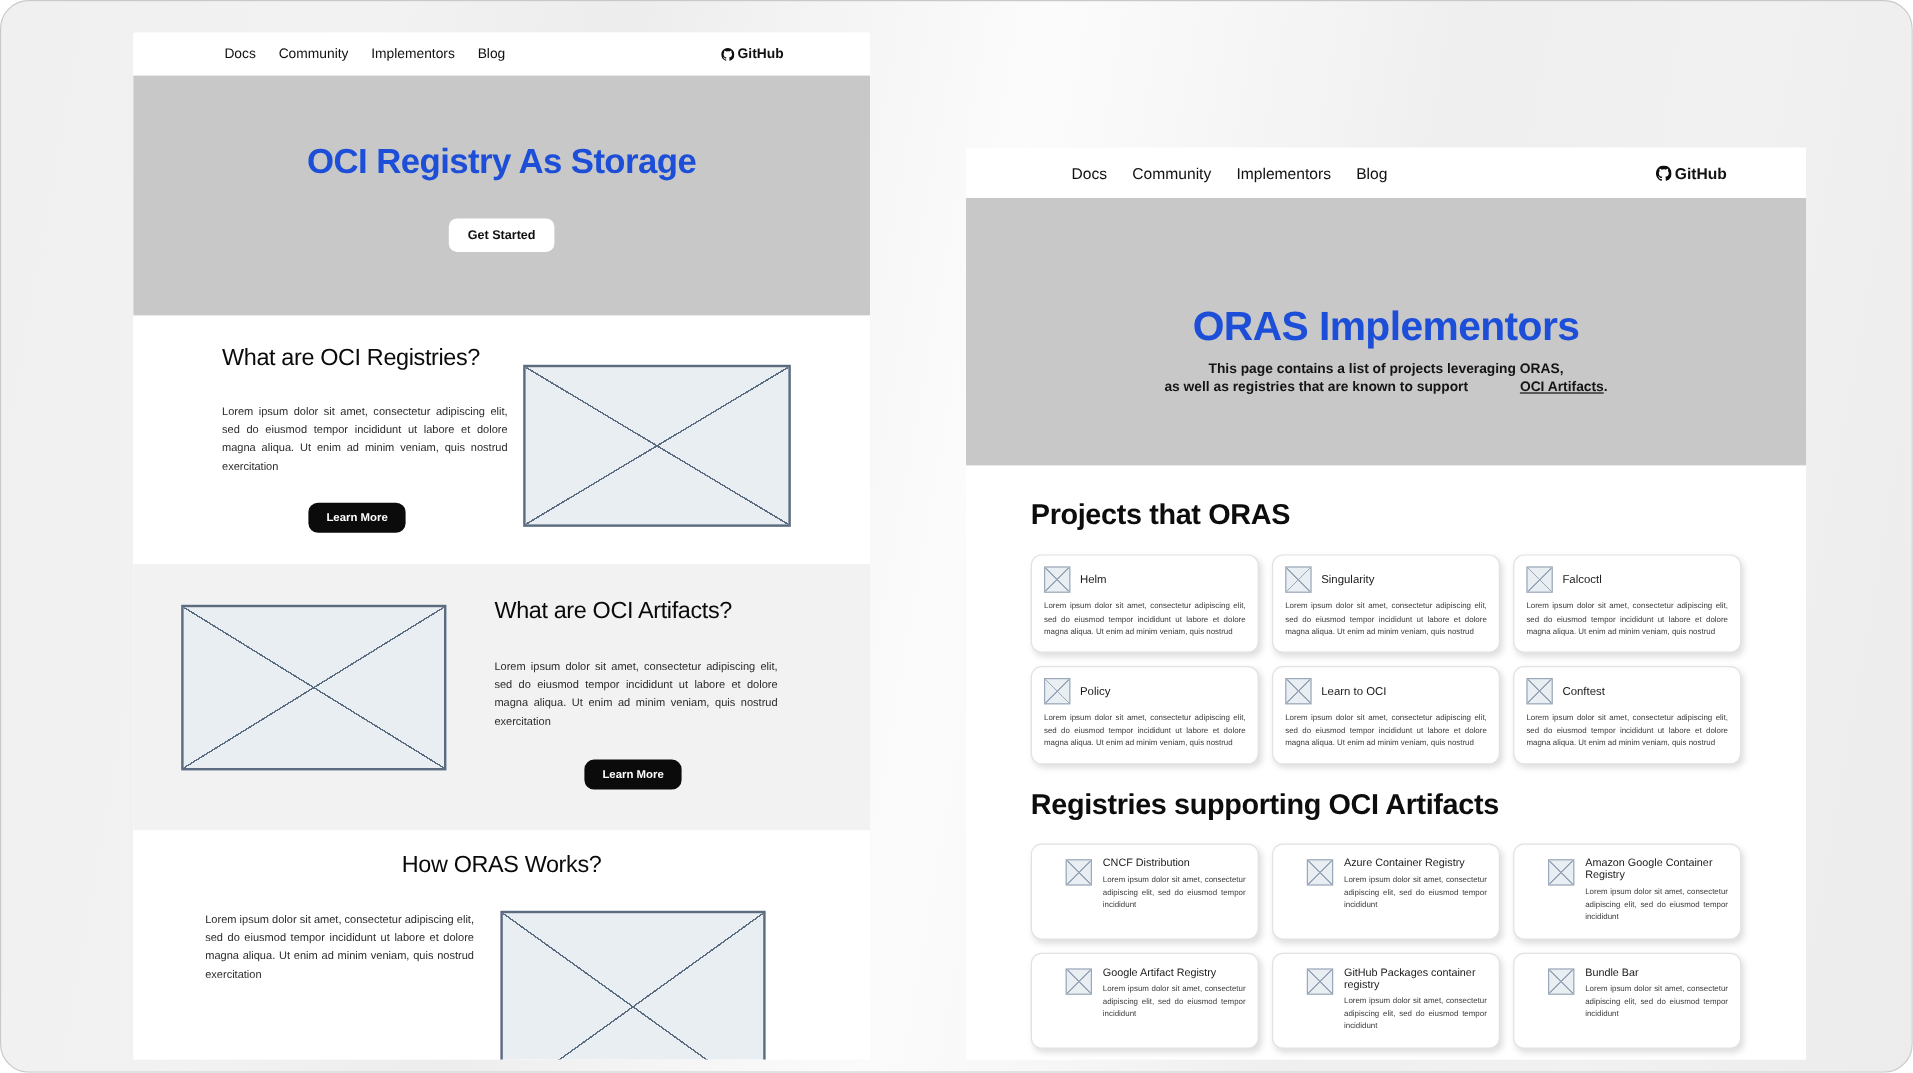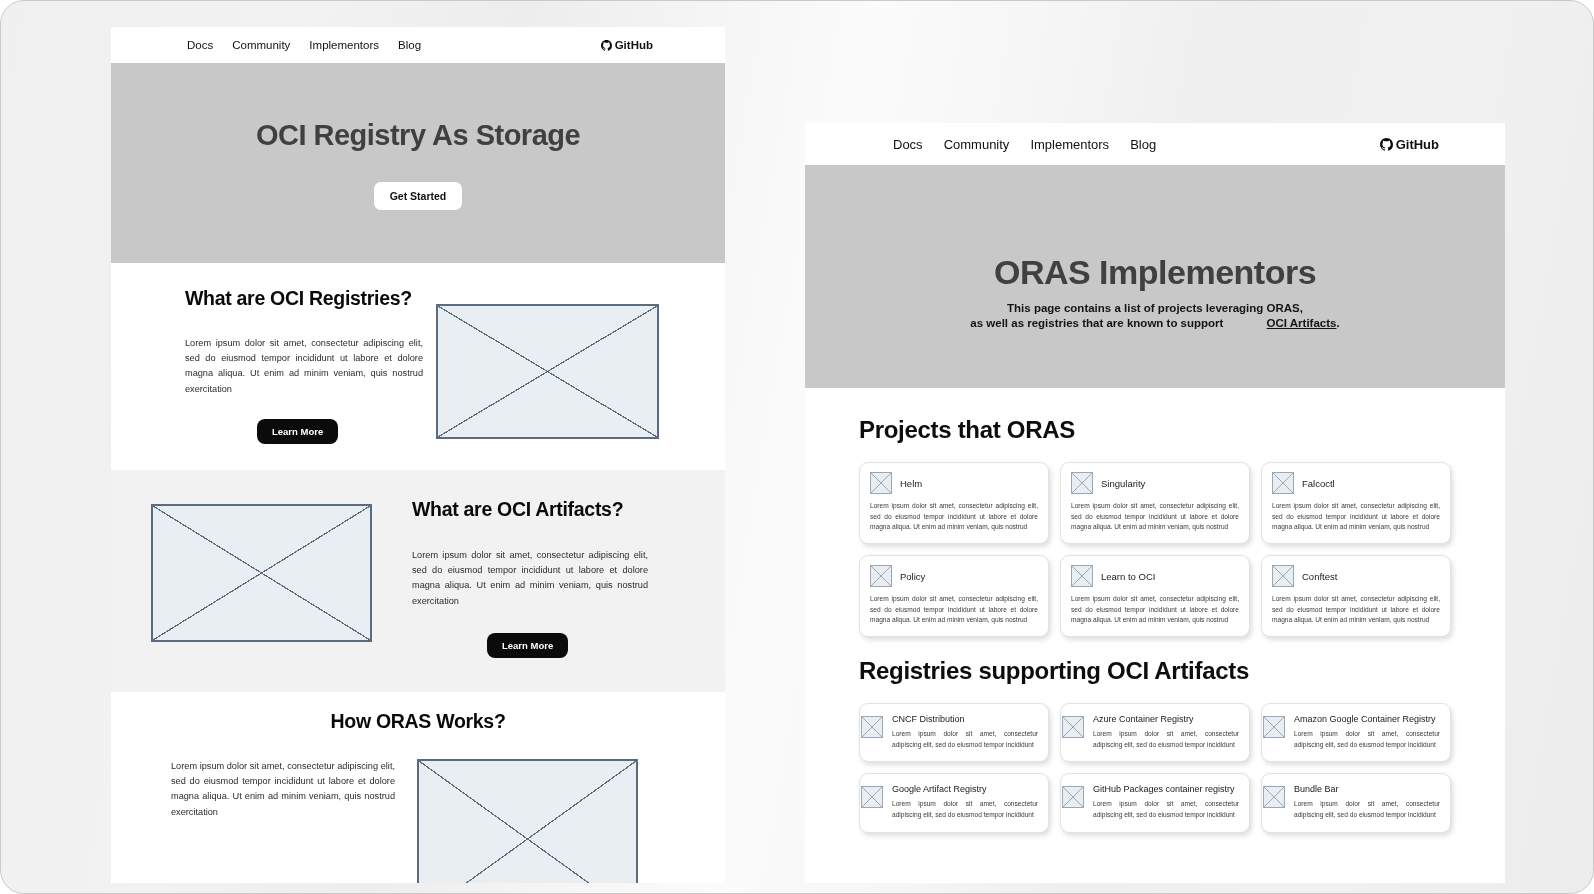--- a/index.html
+++ b/index.html
@@ -66,21 +66,21 @@
 
   .hero {
     background: #c8c8c8;
     width: 100%;
     display: flex;
     flex-direction: column;
     align-items: center;
   }
   .hero-title {
     font-weight: 700;
-    color: #404040;
+    color: #1d4ed8;
     text-align: center;
     letter-spacing: -0.5px;
   }
   .hero-sub {
     text-align: center;
     color: #141414;
     font-weight: 600;
   }
   .hero-sub .u { text-decoration: underline; }
 
@@ -168,21 +168,21 @@
     margin-top: 30px;
     font-size: 10.5px;
     padding: 8px 16px;
   }
 
   .sec { width: 100%; position: relative; }
   .sec-white { background: #ffffff; }
   .sec-gray  { background: #f2f2f2; }
 
   .sec-h2 {
-    font-weight: 700;
+    font-weight: 400;
     font-size: 19.5px;
     color: #0a0a0a;
     letter-spacing: -0.3px;
   }
 
   
   #page-right {
     left: 804px; top: 122px;
     width: 700px; height: 760px;
   }
@@ -235,21 +235,21 @@
   .card-title { font-size: 9.5px; color: #1a1a1a; }
   .card-text {
     margin-top: 7px;
     font-size: 6.6px;
     line-height: 1.62;
     color: #3a3a3a;
     text-align: justify;
   }
 
   
-  .card-reg { display: flex; gap: 9px; padding: 10px 10px 11px 1px; justify-content: center; }
+  .card-reg { display: flex; gap: 9px; padding: 10px 10px 11px 28px; justify-content: center; }
   .card-reg .ph-sm { width: 22px; height: 22px; margin-top: 2px; }
   .card-reg .reg-body { flex: 1; min-width: 0; }
   .card-reg .card-title { font-size: 9px; display: block; }
   .card-reg .card-text { margin-top: 5px; }
 
   .spacer-h { height: 20px; }
 </style>
 </head>
 <body>
 

